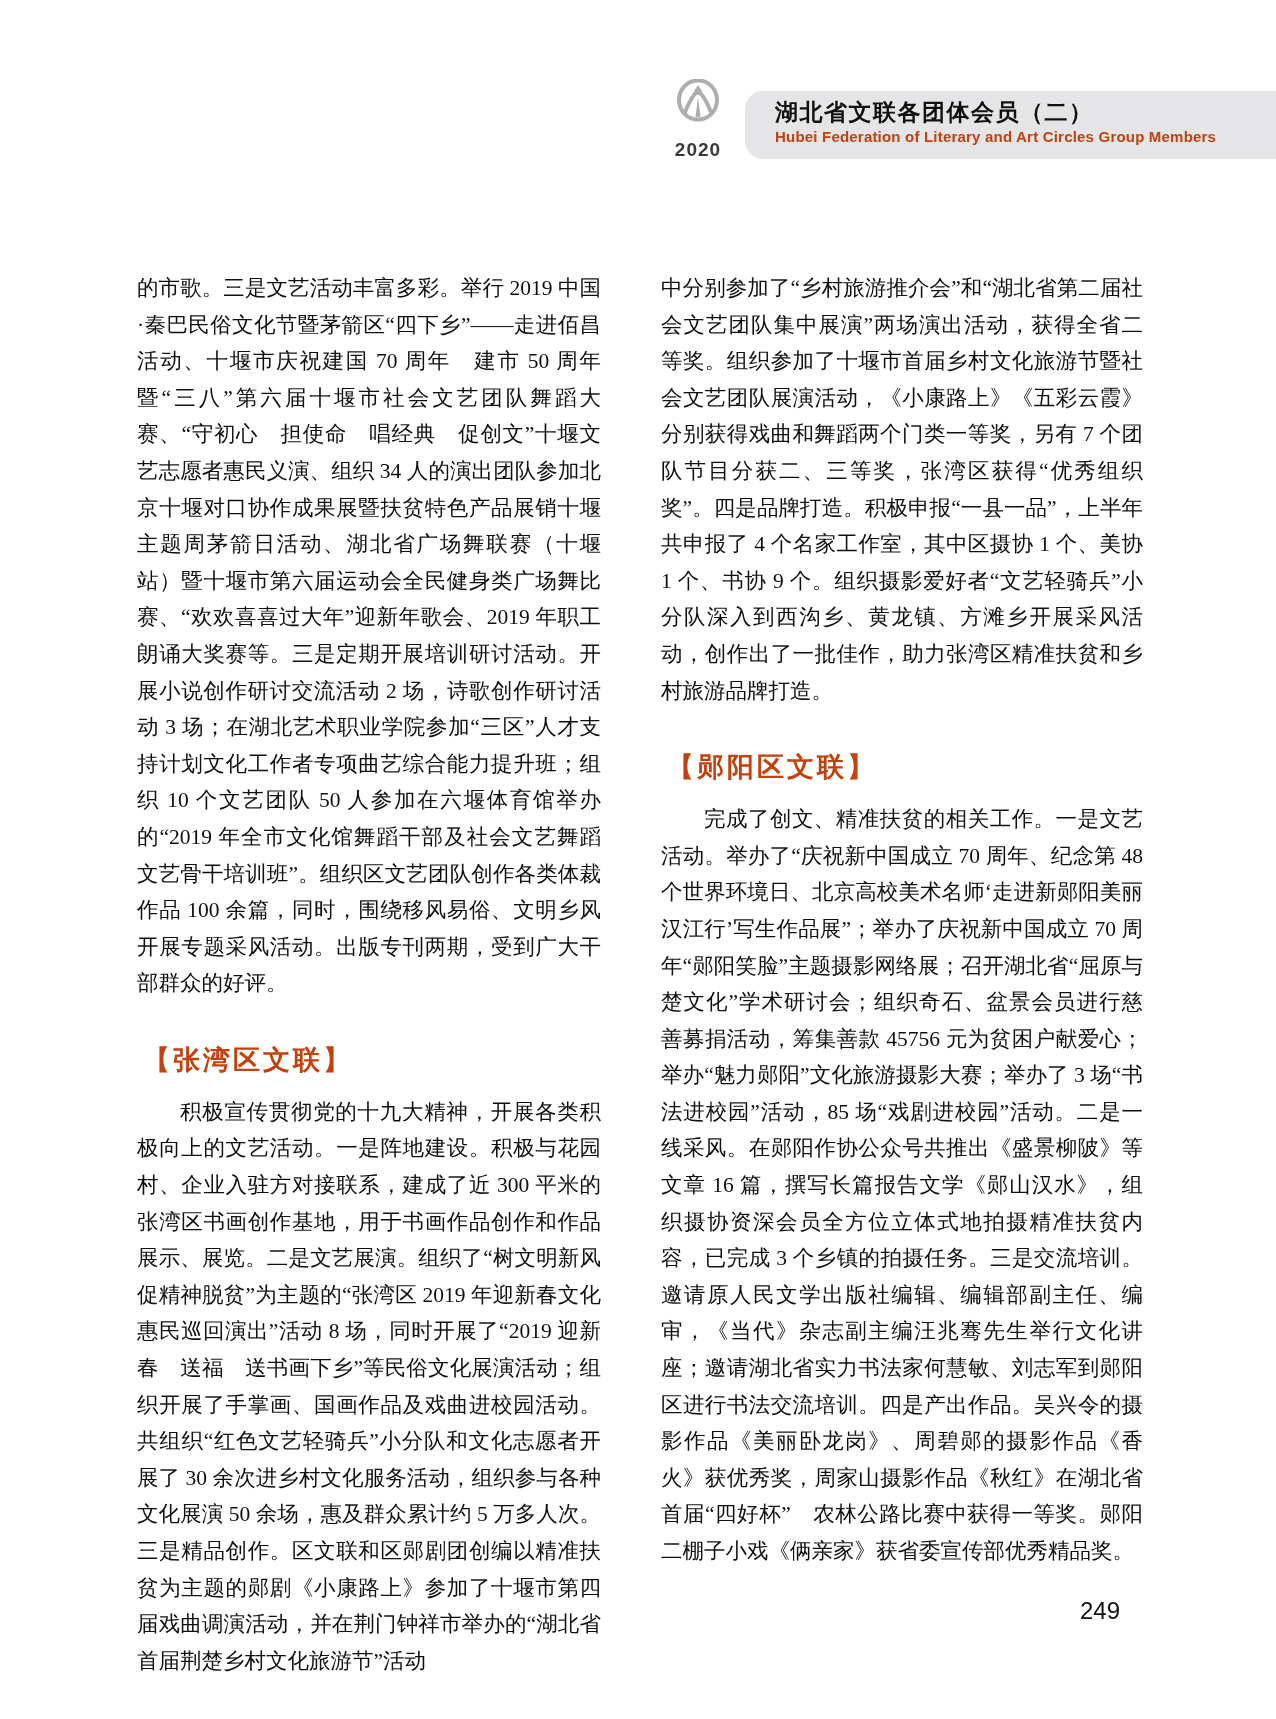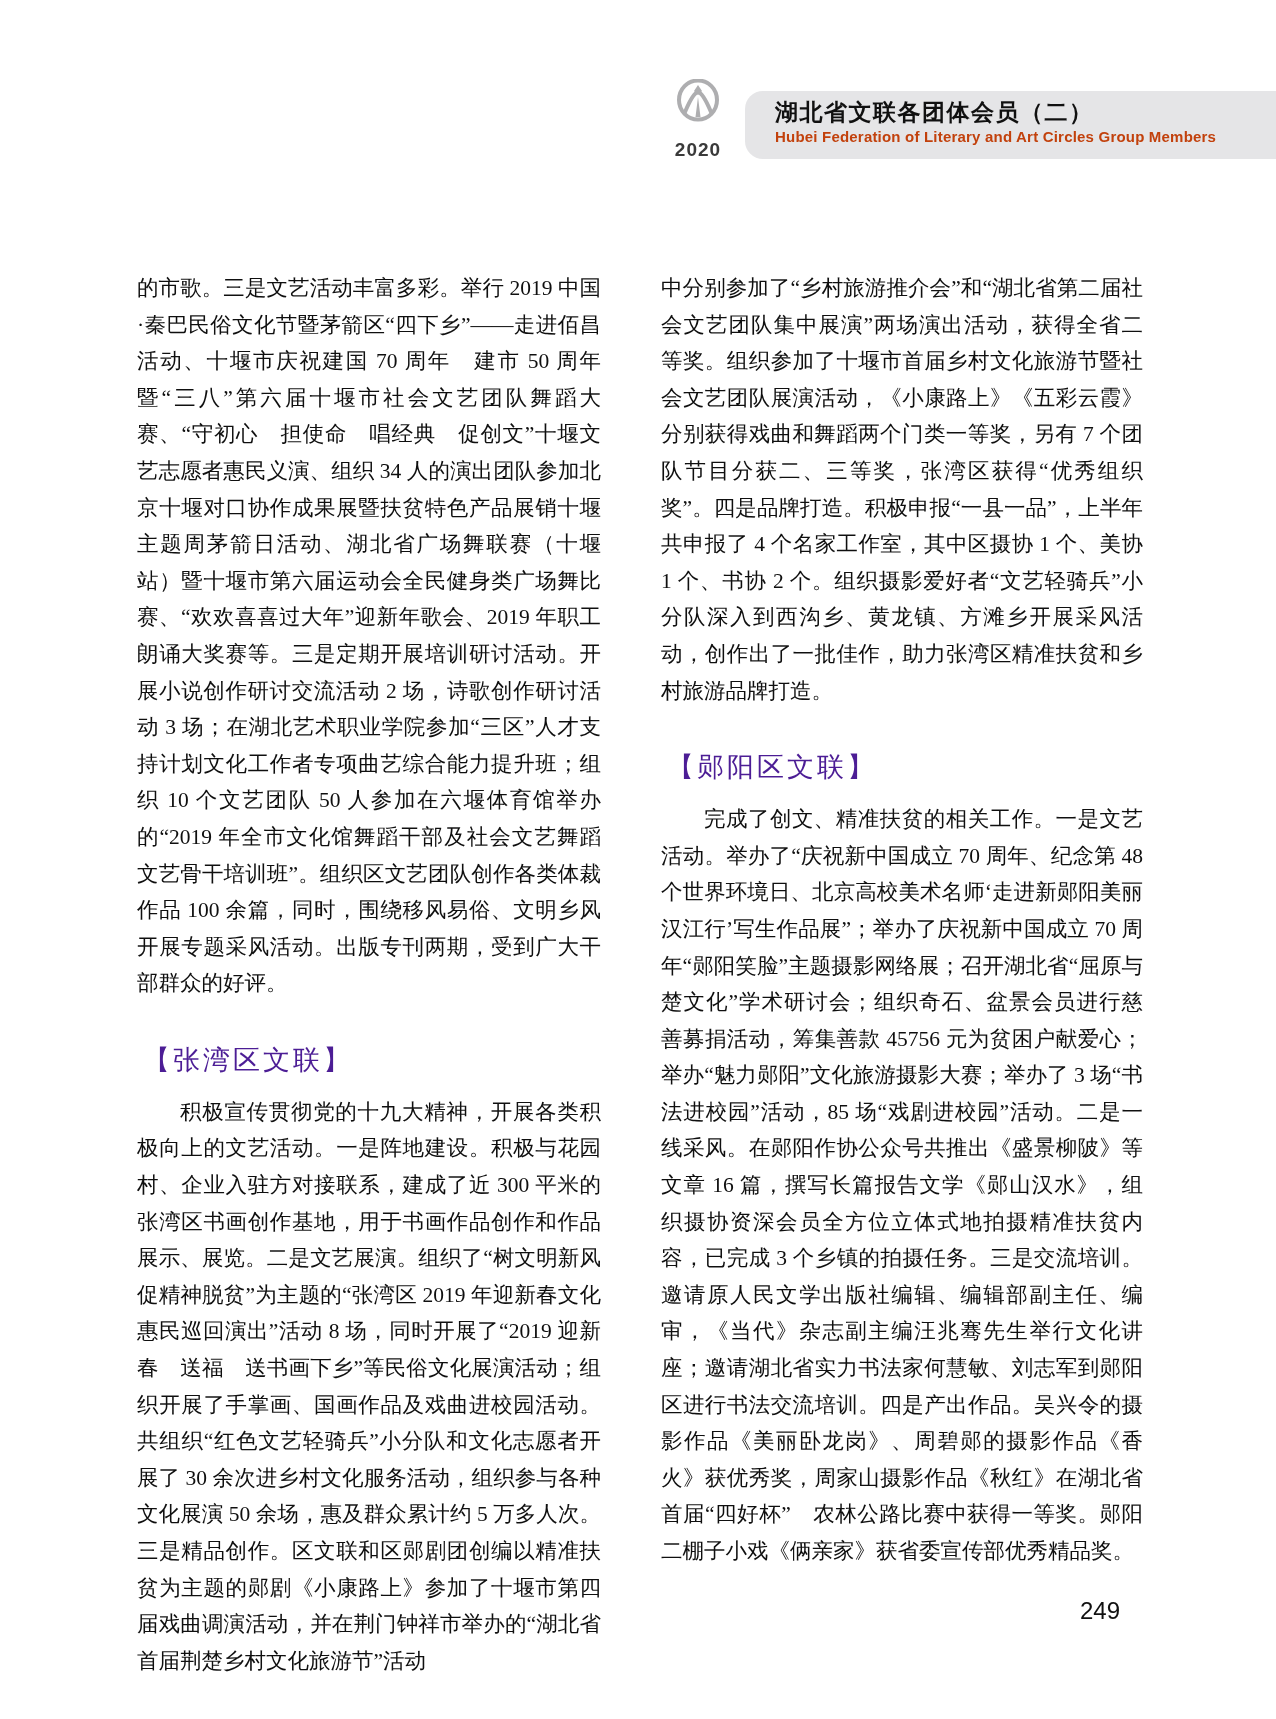--- a/index.html
+++ b/index.html
@@ -15,22 +15,22 @@
                    color:#101010;letter-spacing:1.5px;line-height:26px;}
   .banner-title-en{font-family:"Liberation Sans",sans-serif;font-weight:bold;font-size:15px;
                    color:#c2410c;margin-top:3px;letter-spacing:0.2px;}
   
   .col{position:absolute;top:222px;font-size:21.5px;line-height:36.6px;text-align:justify;
        color:#0f0f0f;margin-top:48px;}
   .col-left{left:137px;width:464px;}
   .col-right{left:661px;width:482px;}
   .col p{margin:0;}
   .col p.indent{text-indent:2em;}
-  .section-heading{font-family:"Liberation Sans",sans-serif;font-size:27px;font-weight:normal;
-                   color:#4c1d95;margin:41px 0 17px 6px;letter-spacing:3px;line-height:34px;}
+  .section-heading{font-family:"Liberation Sans",sans-serif;font-size:27px;font-weight:bold;
+                   color:#c2410c;margin:41px 0 17px 6px;letter-spacing:3px;line-height:34px;}
   .page-number{position:absolute;left:1080px;top:1597px;width:62px;text-align:left;
                font-family:"Liberation Sans",sans-serif;font-weight:normal;font-size:24px;color:#101010;}
 </style>
 </head>
 <body>
 
 <div class="page">
 
   <div class="logo-wrap">
     <svg width="44" height="46" viewBox="0 0 44 46">
@@ -47,20 +47,20 @@
     <div class="banner-title-en">Hubei Federation of Literary and Art Circles Group Members</div>
   </div>
 
   <div class="col col-left">
     <p>的市歌。三是文艺活动丰富多彩。举行 2019 中国·秦巴民俗文化节暨茅箭区“四下乡”——走进佰昌活动、十堰市庆祝建国 70 周年　建市 50 周年暨“三八”第六届十堰市社会文艺团队舞蹈大赛、“守初心　担使命　唱经典　促创文”十堰文艺志愿者惠民义演、组织 34 人的演出团队参加北京十堰对口协作成果展暨扶贫特色产品展销十堰主题周茅箭日活动、湖北省广场舞联赛（十堰站）暨十堰市第六届运动会全民健身类广场舞比赛、“欢欢喜喜过大年”迎新年歌会、2019 年职工朗诵大奖赛等。三是定期开展培训研讨活动。开展小说创作研讨交流活动 2 场，诗歌创作研讨活动 3 场；在湖北艺术职业学院参加“三区”人才支持计划文化工作者专项曲艺综合能力提升班；组织 10 个文艺团队 50 人参加在六堰体育馆举办的“2019 年全市文化馆舞蹈干部及社会文艺舞蹈文艺骨干培训班”。组织区文艺团队创作各类体裁作品 100 余篇，同时，围绕移风易俗、文明乡风开展专题采风活动。出版专刊两期，受到广大干部群众的好评。</p>
     <h2 class="section-heading">【张湾区文联】</h2>
     <p class="indent">积极宣传贯彻党的十九大精神，开展各类积极向上的文艺活动。一是阵地建设。积极与花园村、企业入驻方对接联系，建成了近 300 平米的张湾区书画创作基地，用于书画作品创作和作品展示、展览。二是文艺展演。组织了“树文明新风　促精神脱贫”为主题的“张湾区 2019 年迎新春文化惠民巡回演出”活动 8 场，同时开展了“2019 迎新春　送福　送书画下乡”等民俗文化展演活动；组织开展了手掌画、国画作品及戏曲进校园活动。共组织“红色文艺轻骑兵”小分队和文化志愿者开展了 30 余次进乡村文化服务活动，组织参与各种文化展演 50 余场，惠及群众累计约 5 万多人次。三是精品创作。区文联和区郧剧团创编以精准扶贫为主题的郧剧《小康路上》参加了十堰市第四届戏曲调演活动，并在荆门钟祥市举办的“湖北省首届荆楚乡村文化旅游节”活动</p>
   </div>
 
   <div class="col col-right">
-    <p>中分别参加了“乡村旅游推介会”和“湖北省第二届社会文艺团队集中展演”两场演出活动，获得全省二等奖。组织参加了十堰市首届乡村文化旅游节暨社会文艺团队展演活动，《小康路上》《五彩云霞》分别获得戏曲和舞蹈两个门类一等奖，另有 7 个团队节目分获二、三等奖，张湾区获得“优秀组织奖”。四是品牌打造。积极申报“一县一品”，上半年共申报了 4 个名家工作室，其中区摄协 1 个、美协 1 个、书协 2 个。组织摄影爱好者“文艺轻骑兵”小分队深入到西沟乡、黄龙镇、方滩乡开展采风活动，创作出了一批佳作，助力张湾区精准扶贫和乡村旅游品牌打造。</p>
+    <p>中分别参加了“乡村旅游推介会”和“湖北省第二届社会文艺团队集中展演”两场演出活动，获得全省二等奖。组织参加了十堰市首届乡村文化旅游节暨社会文艺团队展演活动，《小康路上》《五彩云霞》分别获得戏曲和舞蹈两个门类一等奖，另有 7 个团队节目分获二、三等奖，张湾区获得“优秀组织奖”。四是品牌打造。积极申报“一县一品”，上半年共申报了 4 个名家工作室，其中区摄协 1 个、美协 1 个、书协 9 个。组织摄影爱好者“文艺轻骑兵”小分队深入到西沟乡、黄龙镇、方滩乡开展采风活动，创作出了一批佳作，助力张湾区精准扶贫和乡村旅游品牌打造。</p>
     <h2 class="section-heading">【郧阳区文联】</h2>
     <p class="indent">完成了创文、精准扶贫的相关工作。一是文艺活动。举办了“庆祝新中国成立 70 周年、纪念第 48 个世界环境日、北京高校美术名师‘走进新郧阳美丽汉江行’写生作品展”；举办了庆祝新中国成立 70 周年“郧阳笑脸”主题摄影网络展；召开湖北省“屈原与楚文化”学术研讨会；组织奇石、盆景会员进行慈善募捐活动，筹集善款 45756 元为贫困户献爱心；举办“魅力郧阳”文化旅游摄影大赛；举办了 3 场“书法进校园”活动，85 场“戏剧进校园”活动。二是一线采风。在郧阳作协公众号共推出《盛景柳陂》等文章 16 篇，撰写长篇报告文学《郧山汉水》，组织摄协资深会员全方位立体式地拍摄精准扶贫内容，已完成 3 个乡镇的拍摄任务。三是交流培训。邀请原人民文学出版社编辑、编辑部副主任、编审，《当代》杂志副主编汪兆骞先生举行文化讲座；邀请湖北省实力书法家何慧敏、刘志军到郧阳区进行书法交流培训。四是产出作品。吴兴令的摄影作品《美丽卧龙岗》、周碧郧的摄影作品《香火》获优秀奖，周家山摄影作品《秋红》在湖北省首届“四好杯”　农林公路比赛中获得一等奖。郧阳二棚子小戏《俩亲家》获省委宣传部优秀精品奖。</p>
   </div>
 
   <div class="page-number">249</div>
 
 </div>
 
 </body></html>

